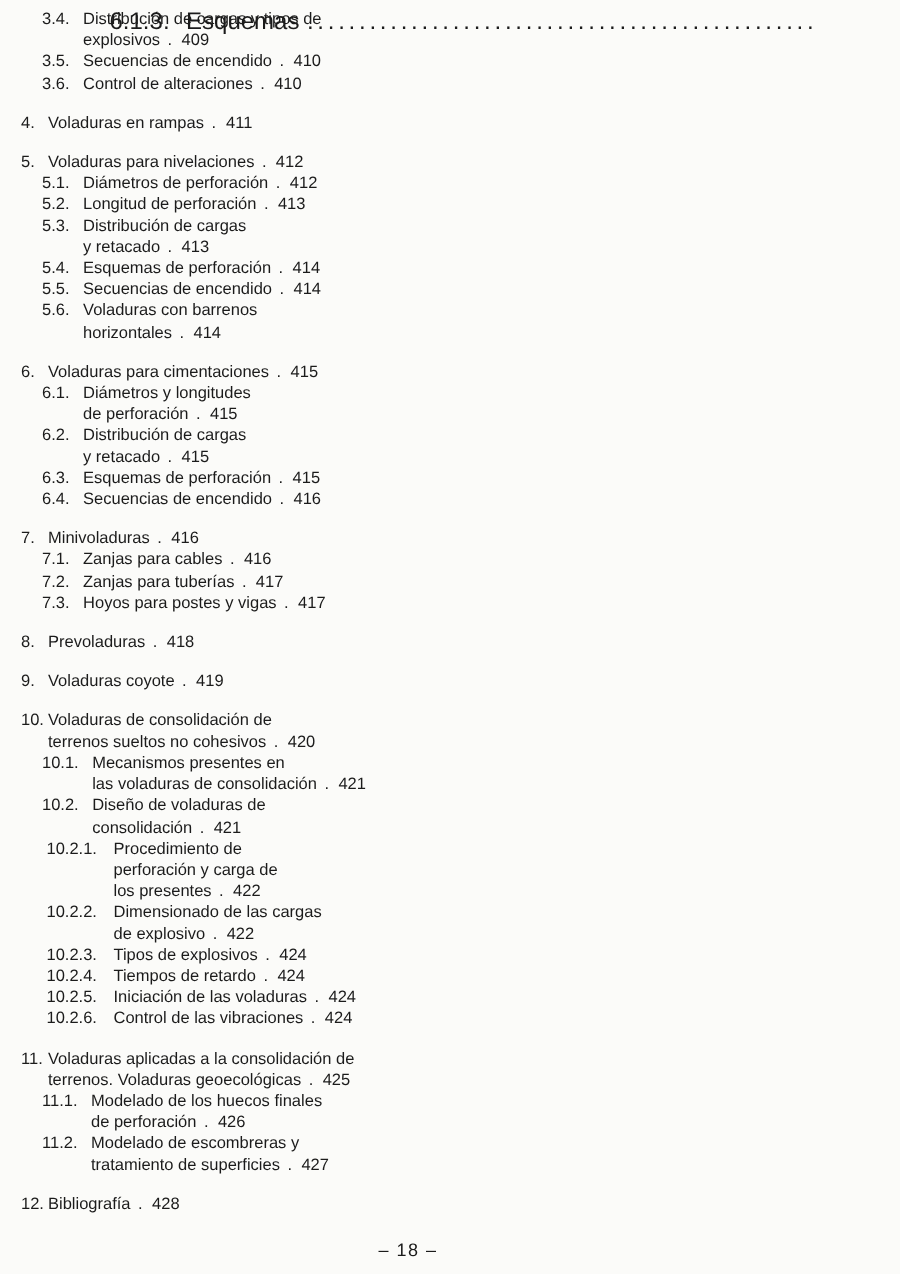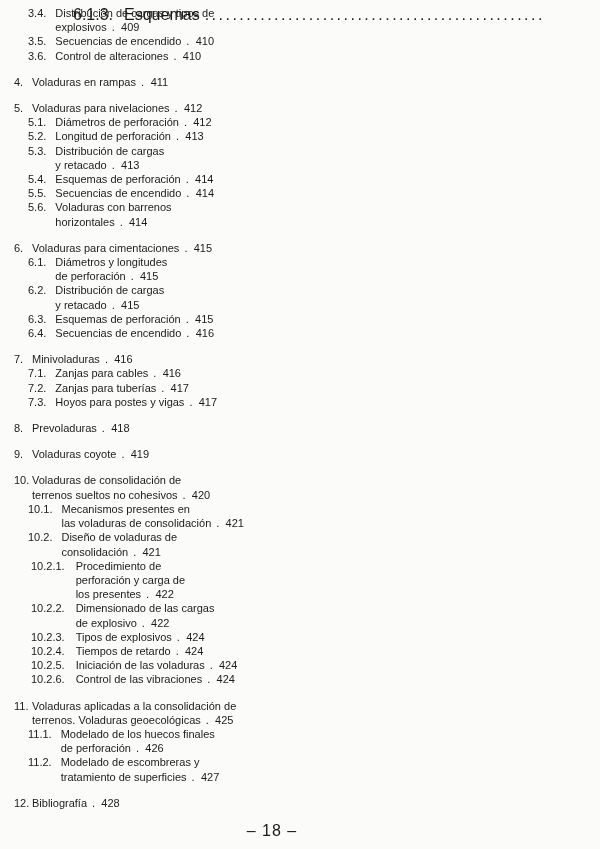--- a/index.html
+++ b/index.html
@@ -44,21 +44,21 @@
   }
   .dots::after {
     content: "................................................................................";
   }
   .pg { flex: none; min-width: 21px; text-align: center; white-space: nowrap; }
 
   .footer {
     position: absolute;
     left: 0; right: 0; bottom: 9px;
     text-align: center;
-    font-size: 16px;
+    font-size: 12px;
     letter-spacing: 1px;
   }
 </style>
 </head>
 <body>
 
 <div class="page">
   <div class="columns">
     <div class="col">
         <div class="entry lvl1">

